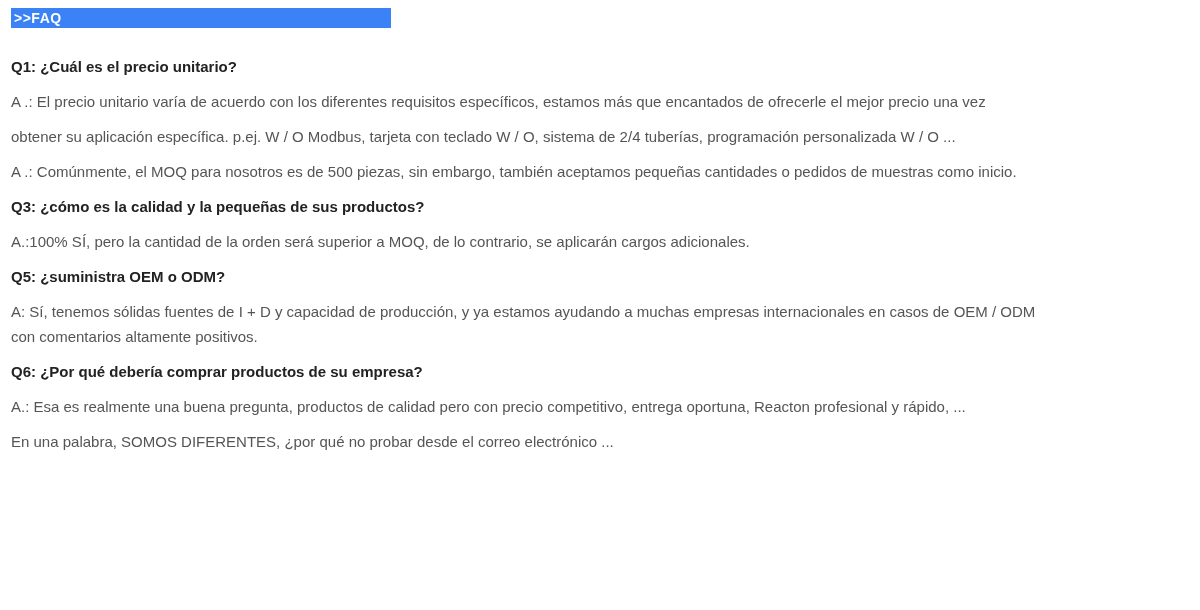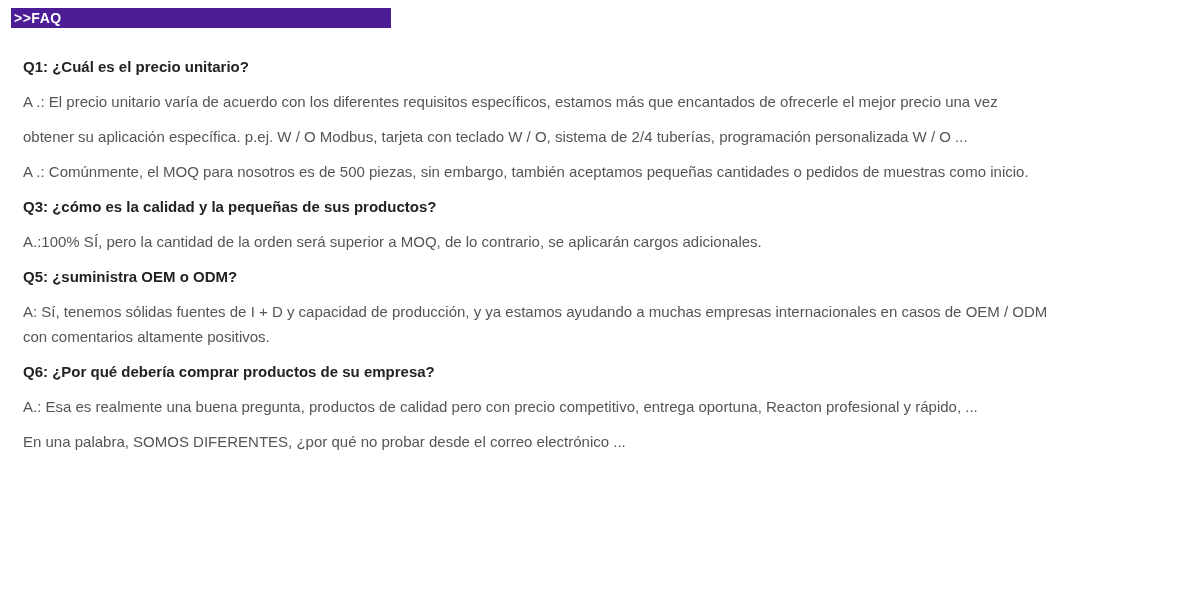--- a/index.html
+++ b/index.html
@@ -26,38 +26,38 @@
     line-height: 20px;
     padding-left: 3px;
     box-sizing: border-box;
     letter-spacing: 0.5px;
   }
   .faq-list {
     margin-top: 26px;
     width: 1040px;
   }
   .faq-item p {
-    margin: 0 0 10px 12px;
+    margin: 0 0 10px 0;
     font-size: 15px;
     line-height: 25px;
   }
   .faq-item .q {
     font-weight: bold;
     color: #222222;
   }
   .faq-item .a {
     color: #555555;
   }
 </style>
 </head>
 <body>
 
 <div class="page">
 
-  <div class="header-bar" style="background: #4c1d95; color: rgb(255, 255, 255);">
+  <div class="header-bar" style="background: #3b82f6; color: rgb(255, 255, 255);">
     <span>&gt;&gt;FAQ</span>
   </div>
 
   <div class="faq-list">
 
     <div class="faq-item">
       <p class="q">Q1: ¿Cuál es el precio unitario?</p>
       <p class="a">A .: El precio unitario varía de acuerdo con los diferentes requisitos específicos, estamos más que encantados de ofrecerle el mejor precio una vez</p>
       <p class="a">obtener su aplicación específica. p.ej. W / O Modbus, tarjeta con teclado W / O, sistema de 2/4 tuberías, programación personalizada W / O ...</p>
     </div>

